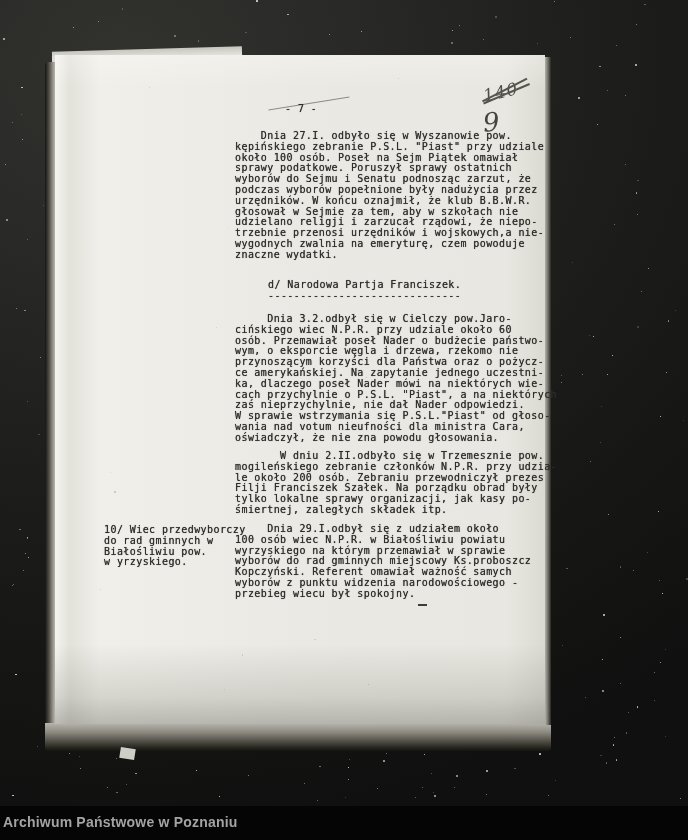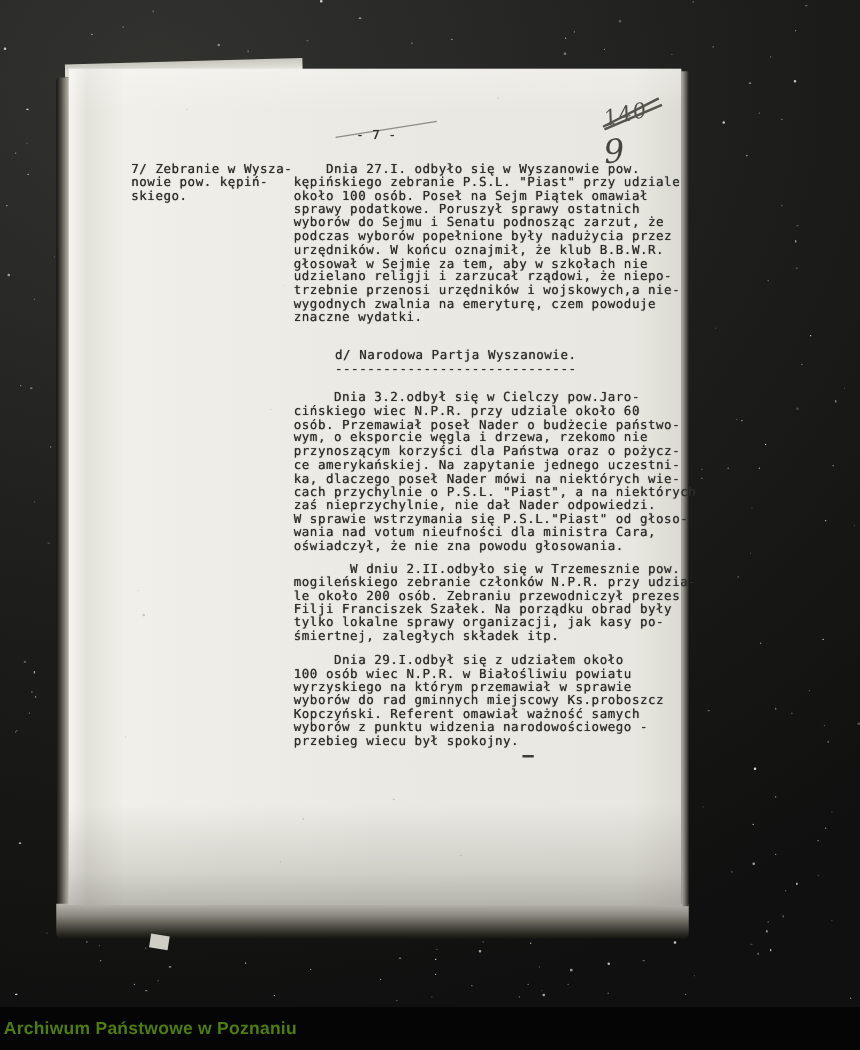--- a/index.html
+++ b/index.html
@@ -95,21 +95,21 @@
     position:absolute; left:363px; top:549px; width:9px; height:1.6px; background:#3c3c38;
   }
 
   
   .caption-bar {
     position:absolute; left:0; top:806px; width:688px; height:34px; background:#050505;
   }
   .caption-bar span {
     position:absolute; left:3px; top:8px;
     font-family:"Liberation Sans", sans-serif; font-weight:bold;
-    font-size:14px; letter-spacing:.2px; color:#4d7c0f;
+    font-size:14px; letter-spacing:.2px; color:#a3a3a3;
   }
 </style>
 </head>
 <body>
 
 <div class="scan">
 
   <div class="sheet-top-1"></div>
   <div class="sheet-top-2"></div>
   <div class="stack-left"></div>
@@ -123,37 +123,34 @@
 
     <div class="hw-140">
       <span>140</span>
       <i class="strike-1"></i>
       <i class="strike-2"></i>
     </div>
     <div class="hw-9">9</div>
 
     <div class="doc page-num">- 7 -</div>
 
-    <div class="doc e7-label">7/ Zebranie w Wysza-
-nowie pow. kępiń-
-skiego.</div>
     <div class="doc e7-body">    Dnia 27.I. odbyło się w Wyszanowie pow.
 kępińskiego zebranie P.S.L. "Piast" przy udziale
 około 100 osób. Poseł na Sejm Piątek omawiał
 sprawy podatkowe. Poruszył sprawy ostatnich
 wyborów do Sejmu i Senatu podnosząc zarzut, że
 podczas wyborów popełnione były nadużycia przez
 urzędników. W końcu oznajmił, że klub B.B.W.R.
 głosował w Sejmie za tem, aby w szkołach nie
 udzielano religji i zarzucał rządowi, że niepo-
 trzebnie przenosi urzędników i wojskowych,a nie-
 wygodnych zwalnia na emeryturę, czem powoduje
 znaczne wydatki.</div>
 
-    <div class="doc subsection"><span>d/ Narodowa Partja Wyszanowie.</span><br><span>------------------------------</span></div>
+    <div class="doc subsection"><span>d/ Narodowa Partja Franciszek.</span><br><span>------------------------------</span></div>
 
     <div class="doc e8-body">     Dnia 3.2.odbył się w Cielczy pow.Jaro-
 cińskiego wiec N.P.R. przy udziale około 60
 osób. Przemawiał poseł Nader o budżecie państwo-
 wym, o eksporcie węgla i drzewa, rzekomo nie
 przynoszącym korzyści dla Państwa oraz o pożycz-
 ce amerykańskiej. Na zapytanie jednego uczestni-
 ka, dlaczego poseł Nader mówi na niektórych wie-
 cach przychylnie o P.S.L. "Piast", a na niektórych
 zaś nieprzychylnie, nie dał Nader odpowiedzi.
@@ -161,20 +158,24 @@
 wania nad votum nieufności dla ministra Cara,
 oświadczył, że nie zna powodu głosowania.</div>
 
     <div class="doc e9-body">       W dniu 2.II.odbyło się w Trzemesznie pow.
 mogileńskiego zebranie członków N.P.R. przy udzia-
 le około 200 osób. Zebraniu przewodniczył prezes
 Filji Franciszek Szałek. Na porządku obrad były
 tylko lokalne sprawy organizacji, jak kasy po-
 śmiertnej, zaległych składek itp.</div>
 
+    <div class="doc e10-label">10/ Wiec przedwyborczy
+do rad gminnych w
+Białośliwiu pow.
+w yrzyskiego.</div>
     <div class="doc e10-body">     Dnia 29.I.odbył się z udziałem około
 100 osób wiec N.P.R. w Białośliwiu powiatu
 wyrzyskiego na którym przemawiał w sprawie
 wyborów do rad gminnych miejscowy Ks.proboszcz
 Kopczyński. Referent omawiał ważność samych
 wyborów z punktu widzenia narodowościowego -
 przebieg wiecu był spokojny.</div>
 
     <div class="stray-dash"></div>
   <i class="dust" style="left: 267.9px; top: 503.8px; width: 1.5px; height: 1.5px; opacity: 0.19;"></i>

